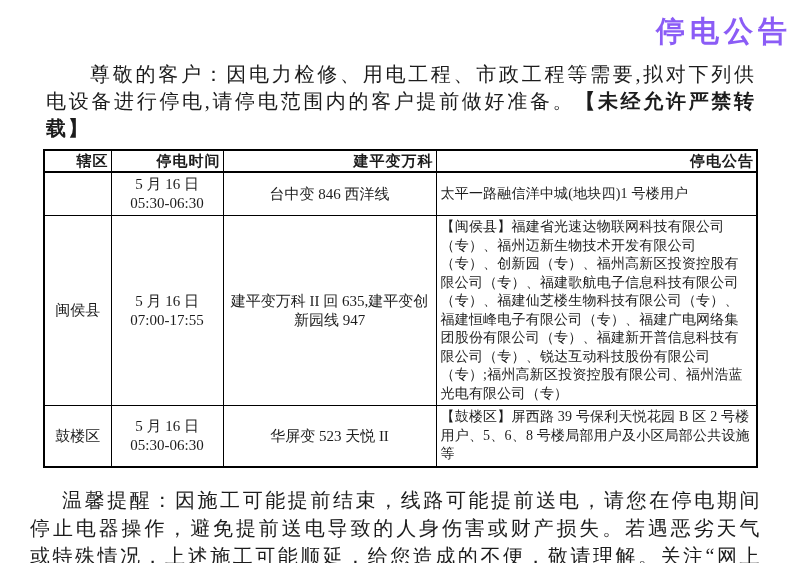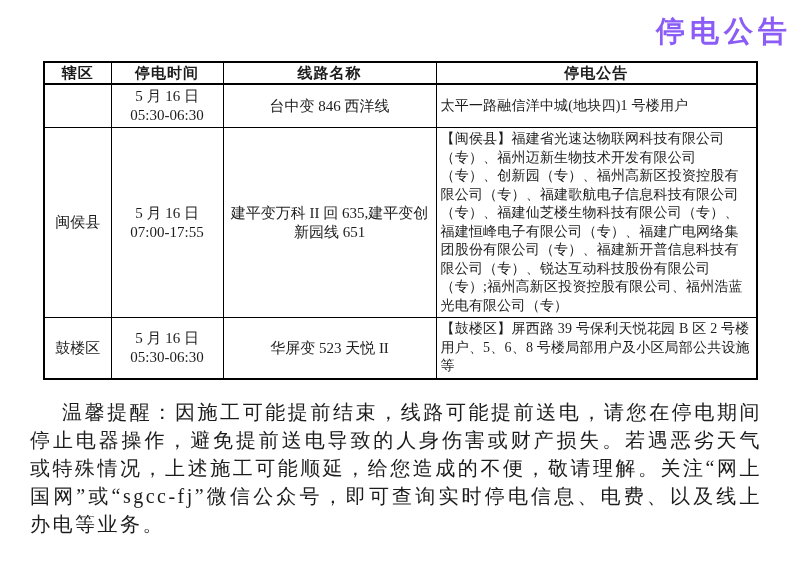--- a/index.html
+++ b/index.html
@@ -50,21 +50,21 @@
   table.outage td {
     border: 1px solid #000000;
     overflow: hidden;
   }
   table.outage thead th {
     font-size: 15px;
     font-weight: bold;
     height: 20px;
     padding: 0 2px;
     border-bottom: 2px solid #000000;
-    text-align: center;
+    text-align: right;
     letter-spacing: 1px;
   }
   table.outage td {
     font-size: 15px;
     text-align: center;
     vertical-align: middle;
     padding: 1px 2px;
     line-height: 19px;
   }
   table.outage td.scope {
@@ -87,53 +87,54 @@
     text-indent: 32px;
   }
 </style>
 </head>
 <body>
 
 <div class="page">
 
   <h1 class="title">停电公告</h1>
 
+  <p class="intro"><span>尊敬的客户：因电力检修、用电工程、市政工程等需要,拟对下列供电设备进行停电,请停电范围内的客户提前做好准备。</span><span class="notice">【未经允许严禁转载】</span></p>
 
   <table class="outage">
     <colgroup>
       <col style="width:67px">
       <col style="width:112px">
       <col style="width:213px">
       <col style="width:321px">
     </colgroup>
     <thead>
       <tr>
         <th>辖区</th>
         <th>停电时间</th>
-        <th>线路名称</th>
+        <th>建平变万科</th>
         <th>停电公告</th>
       </tr>
     </thead>
     <tbody>
       <tr class="row-1">
         <td></td>
         <td>
           <span class="time-line">5 月 16 日</span>
           <span class="time-line">05:30-06:30</span>
         </td>
         <td>台中变 846 西洋线</td>
         <td class="scope">太平一路融信洋中城(地块四)1 号楼用户</td>
       </tr>
       <tr class="row-2">
         <td>闽侯县</td>
         <td>
           <span class="time-line">5 月 16 日</span>
           <span class="time-line">07:00-17:55</span>
         </td>
-        <td>建平变万科 II 回 635,建平变创新园线 651</td>
+        <td>建平变万科 II 回 635,建平变创新园线 947</td>
         <td class="scope">【闽侯县】福建省光速达物联网科技有限公司（专）、福州迈新生物技术开发有限公司（专）、创新园（专）、福州高新区投资控股有限公司（专）、福建歌航电子信息科技有限公司（专）、福建仙芝楼生物科技有限公司（专）、福建恒峰电子有限公司（专）、福建广电网络集团股份有限公司（专）、福建新开普信息科技有限公司（专）、锐达互动科技股份有限公司（专）;福州高新区投资控股有限公司、福州浩蓝光电有限公司（专）</td>
       </tr>
       <tr class="row-3">
         <td>鼓楼区</td>
         <td>
           <span class="time-line">5 月 16 日</span>
           <span class="time-line">05:30-06:30</span>
         </td>
         <td>华屏变 523 天悦 II</td>
         <td class="scope">【鼓楼区】屏西路 39 号保利天悦花园 B 区 2 号楼用户、5、6、8 号楼局部用户及小区局部公共设施等</td>

